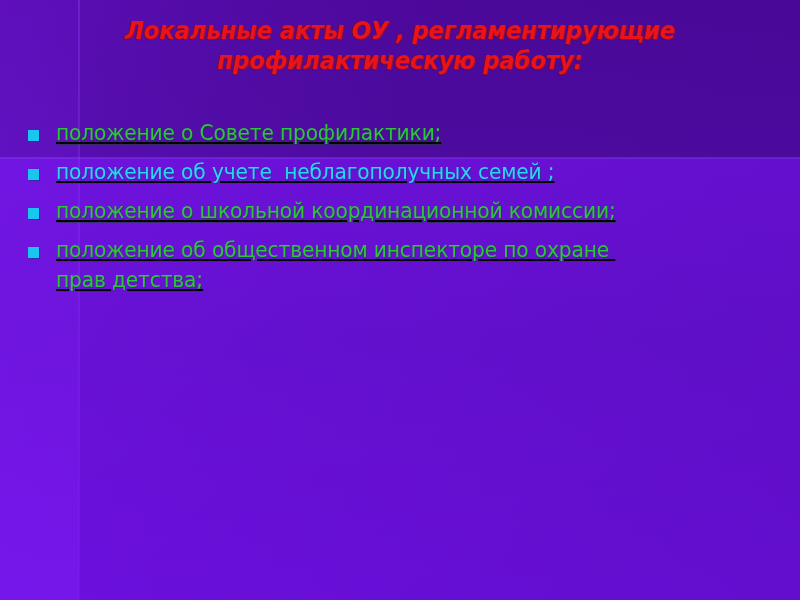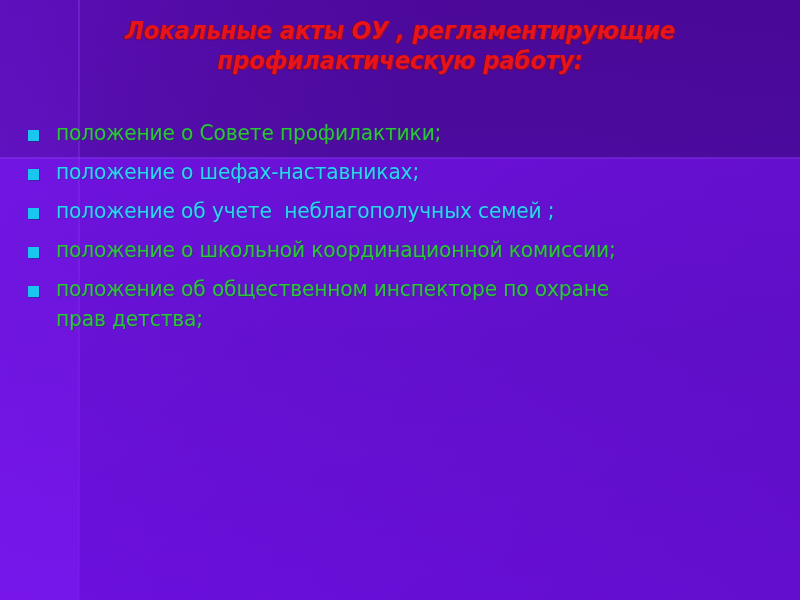--- a/index.html
+++ b/index.html
@@ -93,20 +93,21 @@
     transform-origin: 50% 50%;
     white-space: pre-line;
   }
 
   
   #body {
     position: absolute;
     left: 0;
     top: 118px;
     width: 688px;
+    text-decoration: underline;
   }
   .bullet-row {
     display: flex;
     align-items: flex-start;
     padding: 0 0 0 28px;
     margin-bottom: 9px;
   }
   .bullet-marker {
     flex: 0 0 auto;
     width: 11px;
@@ -150,24 +151,20 @@
 
   <div id="title">Локальные акты ОУ , регламентирующие профилактическую работу:</div>
 
   <div id="body">
       <div class="bullet-row">
         <span class="bullet-marker" style="background: rgb(24, 198, 239);"></span>
         <span class="bullet-text c-green" style="color: rgb(44, 198, 58);">положение о Совете профилактики;</span>
       </div>
       <div class="bullet-row">
         <span class="bullet-marker" style="background: rgb(24, 198, 239);"></span>
-        <span class="bullet-text c-cyan" style="color: rgb(42, 215, 242);">положение о шефах-наставниках;</span>
-      </div>
-      <div class="bullet-row">
-        <span class="bullet-marker" style="background: rgb(24, 198, 239);"></span>
         <span class="bullet-text c-cyan" style="color: rgb(42, 215, 242);">положение об учете  неблагополучных семей ;</span>
       </div>
       <div class="bullet-row">
         <span class="bullet-marker" style="background: rgb(24, 198, 239);"></span>
         <span class="bullet-text c-green" style="color: rgb(44, 198, 58);">положение о школьной координационной комиссии;</span>
       </div>
       <div class="bullet-row">
         <span class="bullet-marker" style="background: rgb(24, 198, 239);"></span>
         <span class="bullet-text c-green" style="color: rgb(44, 198, 58);">положение об общественном инспекторе по охране прав детства;</span>
       </div>

